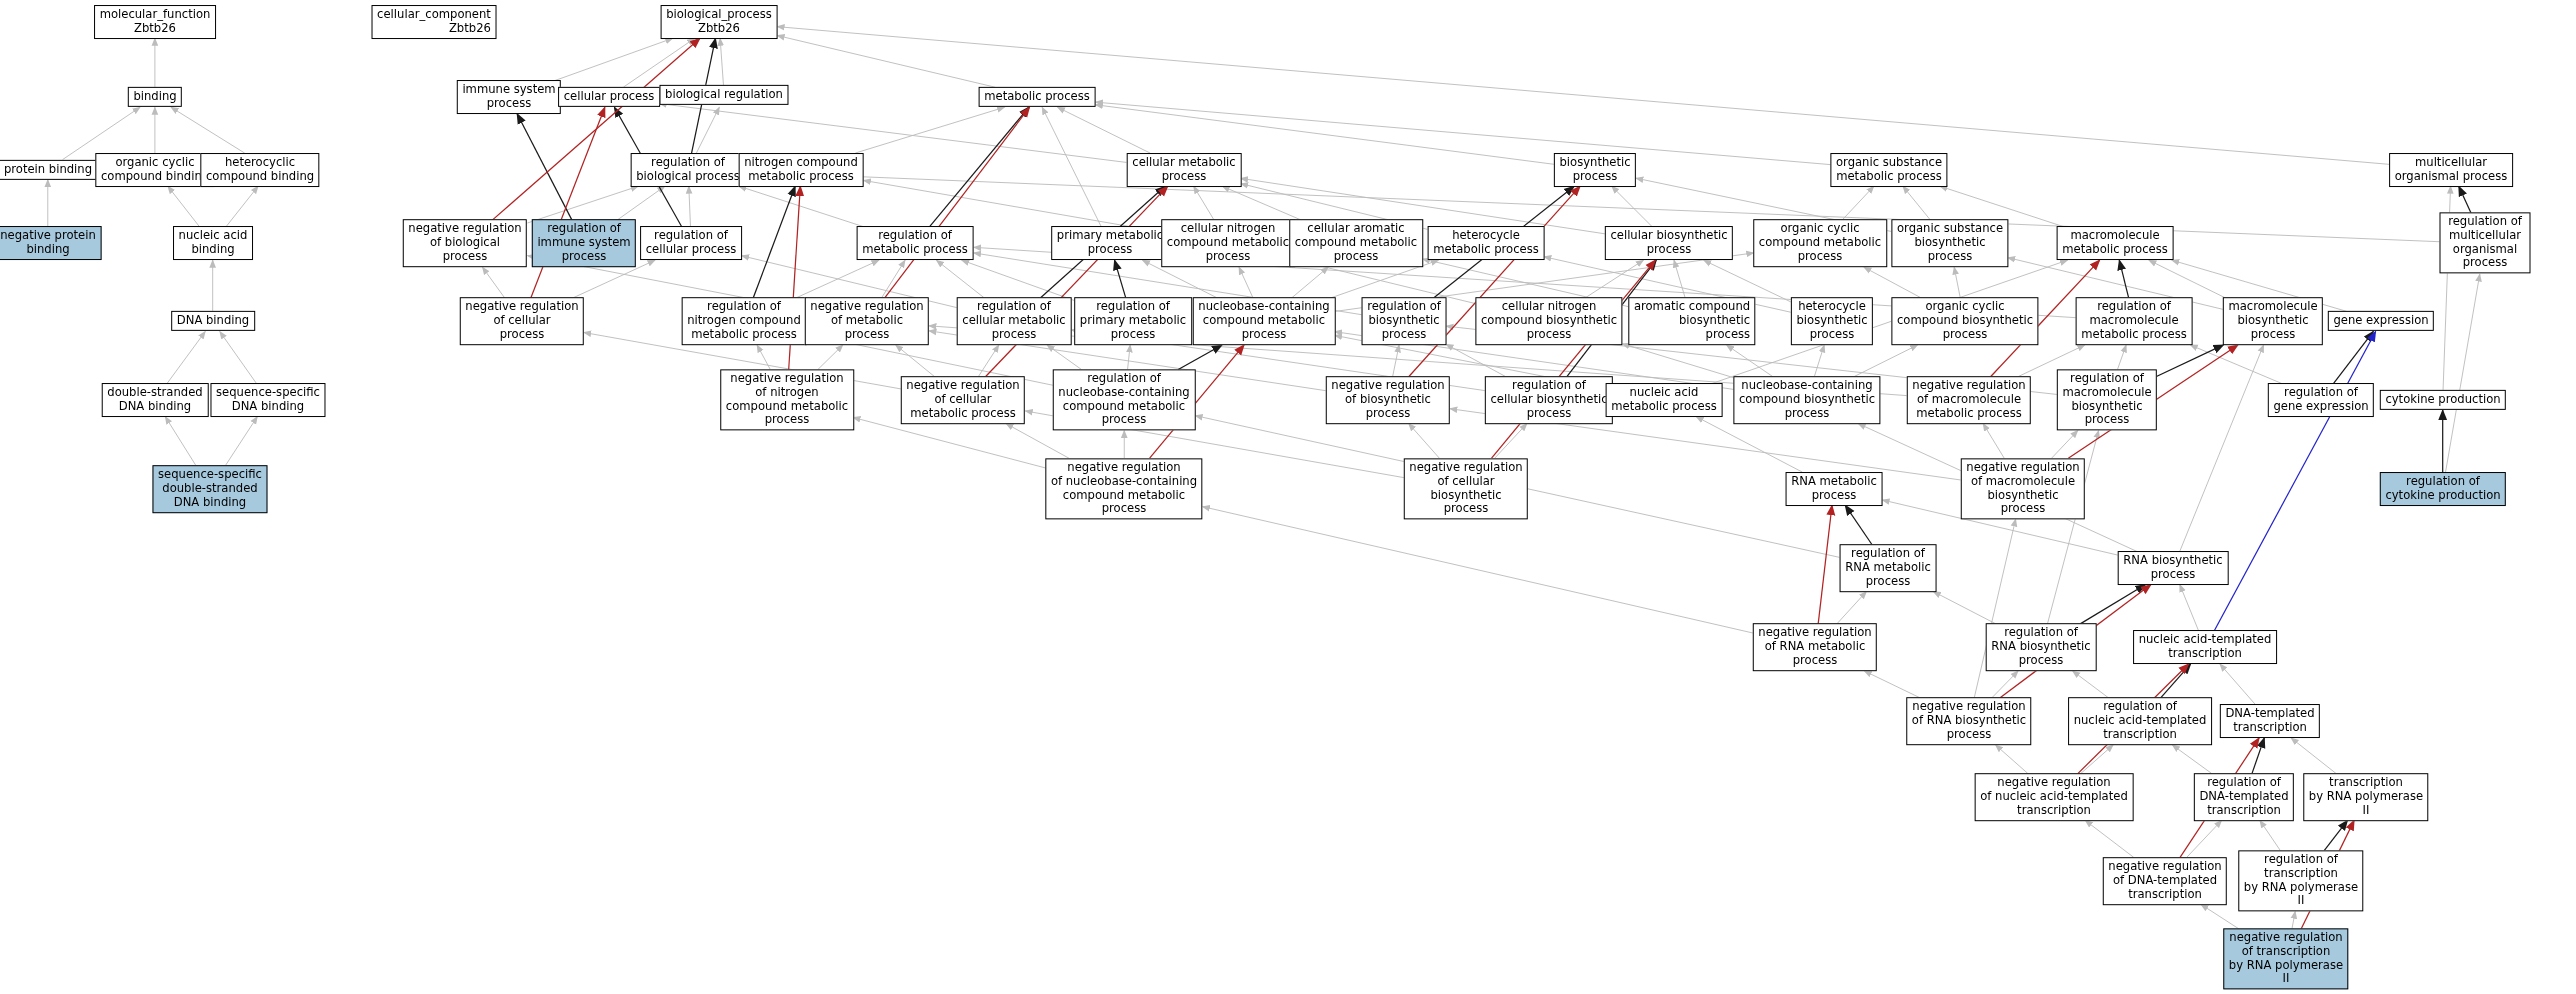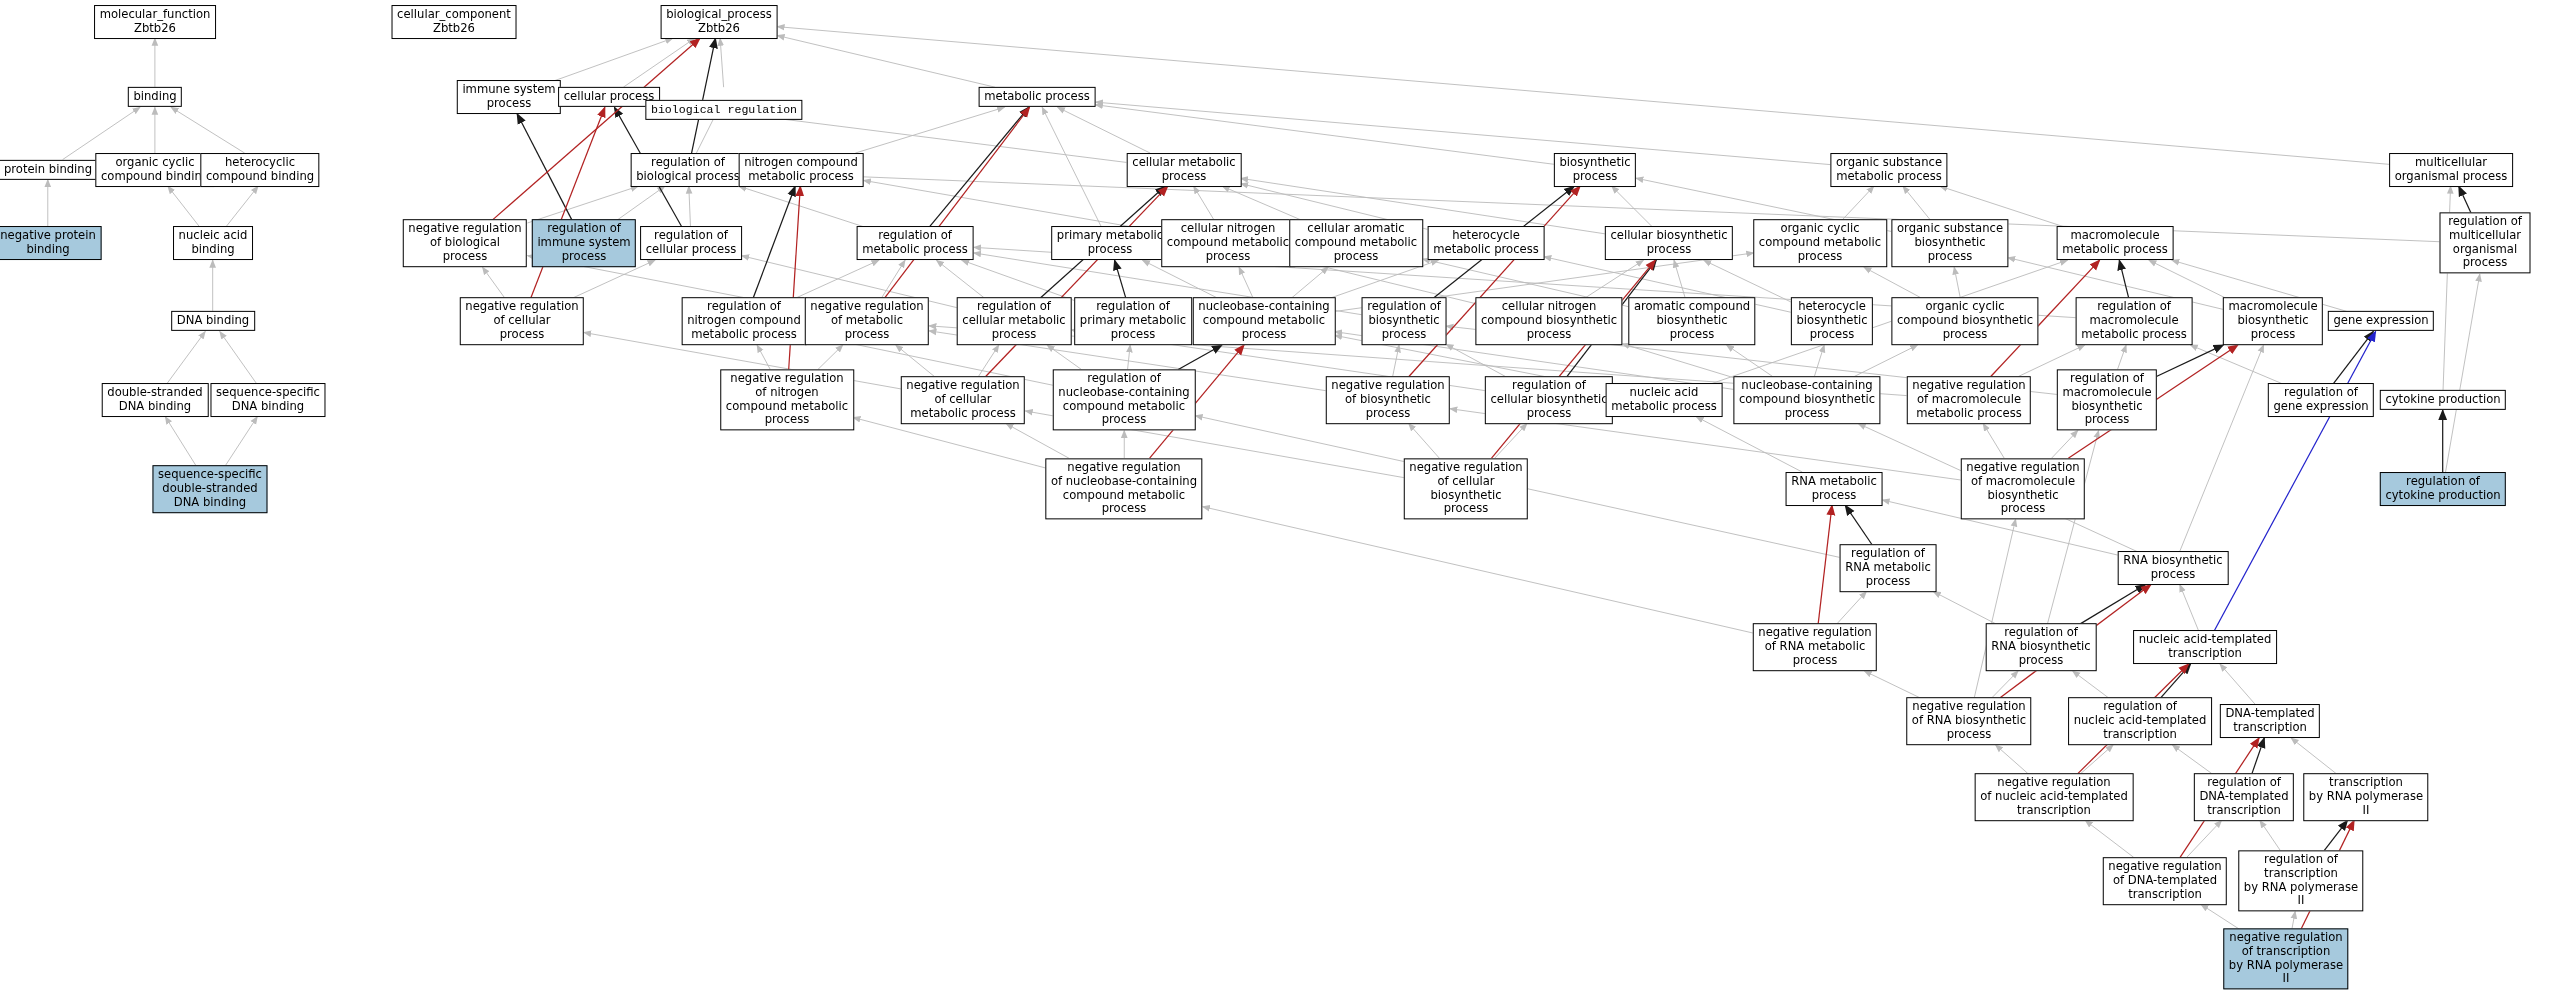--- a/index.html
+++ b/index.html
@@ -227,28 +227,28 @@
       <div class="node" style="left: 213px; top: 243px;"><span>nucleic acid
 binding</span></div>
       <div class="node" style="left: 213px; top: 321px;"><span>DNA binding</span></div>
       <div class="node" style="left: 155px; top: 400px;"><span>double-stranded
 DNA binding</span></div>
       <div class="node" style="left: 268px; top: 400px;"><span>sequence-specific
 DNA binding</span></div>
       <div class="node hl" style="left: 210px; top: 489px;"><span>sequence-specific
 double-stranded
 DNA binding</span></div>
-      <div class="node" style="left: 454px; top: 21.6px;"><span>cellular_component
+      <div class="node" style="left: 434px; top: 21.6px; text-align: right;"><span>cellular_component
 Zbtb26</span></div>
       <div class="node" style="left: 719px; top: 21.6px;"><span>biological_process
 Zbtb26</span></div>
       <div class="node" style="left: 509px; top: 97px;"><span>immune system
 process</span></div>
       <div class="node" style="left: 609px; top: 97px;"><span>cellular process</span></div>
-      <div class="node" style="left: 724px; top: 110px; font-family: Liberation Mono, monospace;"><span>biological regulation</span></div>
+      <div class="node" style="left: 724px; top: 95px;"><span>biological regulation</span></div>
       <div class="node" style="left: 1037px; top: 97px;"><span>metabolic process</span></div>
       <div class="node" style="left: 688px; top: 170px;"><span>regulation of
 biological process</span></div>
       <div class="node" style="left: 801px; top: 170px;"><span>nitrogen compound
 metabolic process</span></div>
       <div class="node" style="left: 1184px; top: 170px;"><span>cellular metabolic
 process</span></div>
       <div class="node" style="left: 1595px; top: 170px;"><span>biosynthetic
 process</span></div>
       <div class="node" style="left: 1889px; top: 170px;"><span>organic substance
@@ -305,21 +305,21 @@
 process</span></div>
       <div class="node" style="left: 1264px; top: 321px;"><span>nucleobase-containing
 compound metabolic
 process</span></div>
       <div class="node" style="left: 1404px; top: 321px;"><span>regulation of
 biosynthetic
 process</span></div>
       <div class="node" style="left: 1549px; top: 321px;"><span>cellular nitrogen
 compound biosynthetic
 process</span></div>
-      <div class="node" style="left: 1692px; top: 321px;"><span>aromatic compound
+      <div class="node" style="left: 1692px; top: 321px; text-align: right;"><span>aromatic compound
 biosynthetic
 process</span></div>
       <div class="node" style="left: 1832px; top: 321px;"><span>heterocycle
 biosynthetic
 process</span></div>
       <div class="node" style="left: 1965px; top: 321px;"><span>organic cyclic
 compound biosynthetic
 process</span></div>
       <div class="node" style="left: 2134px; top: 321px;"><span>regulation of
 macromolecule

